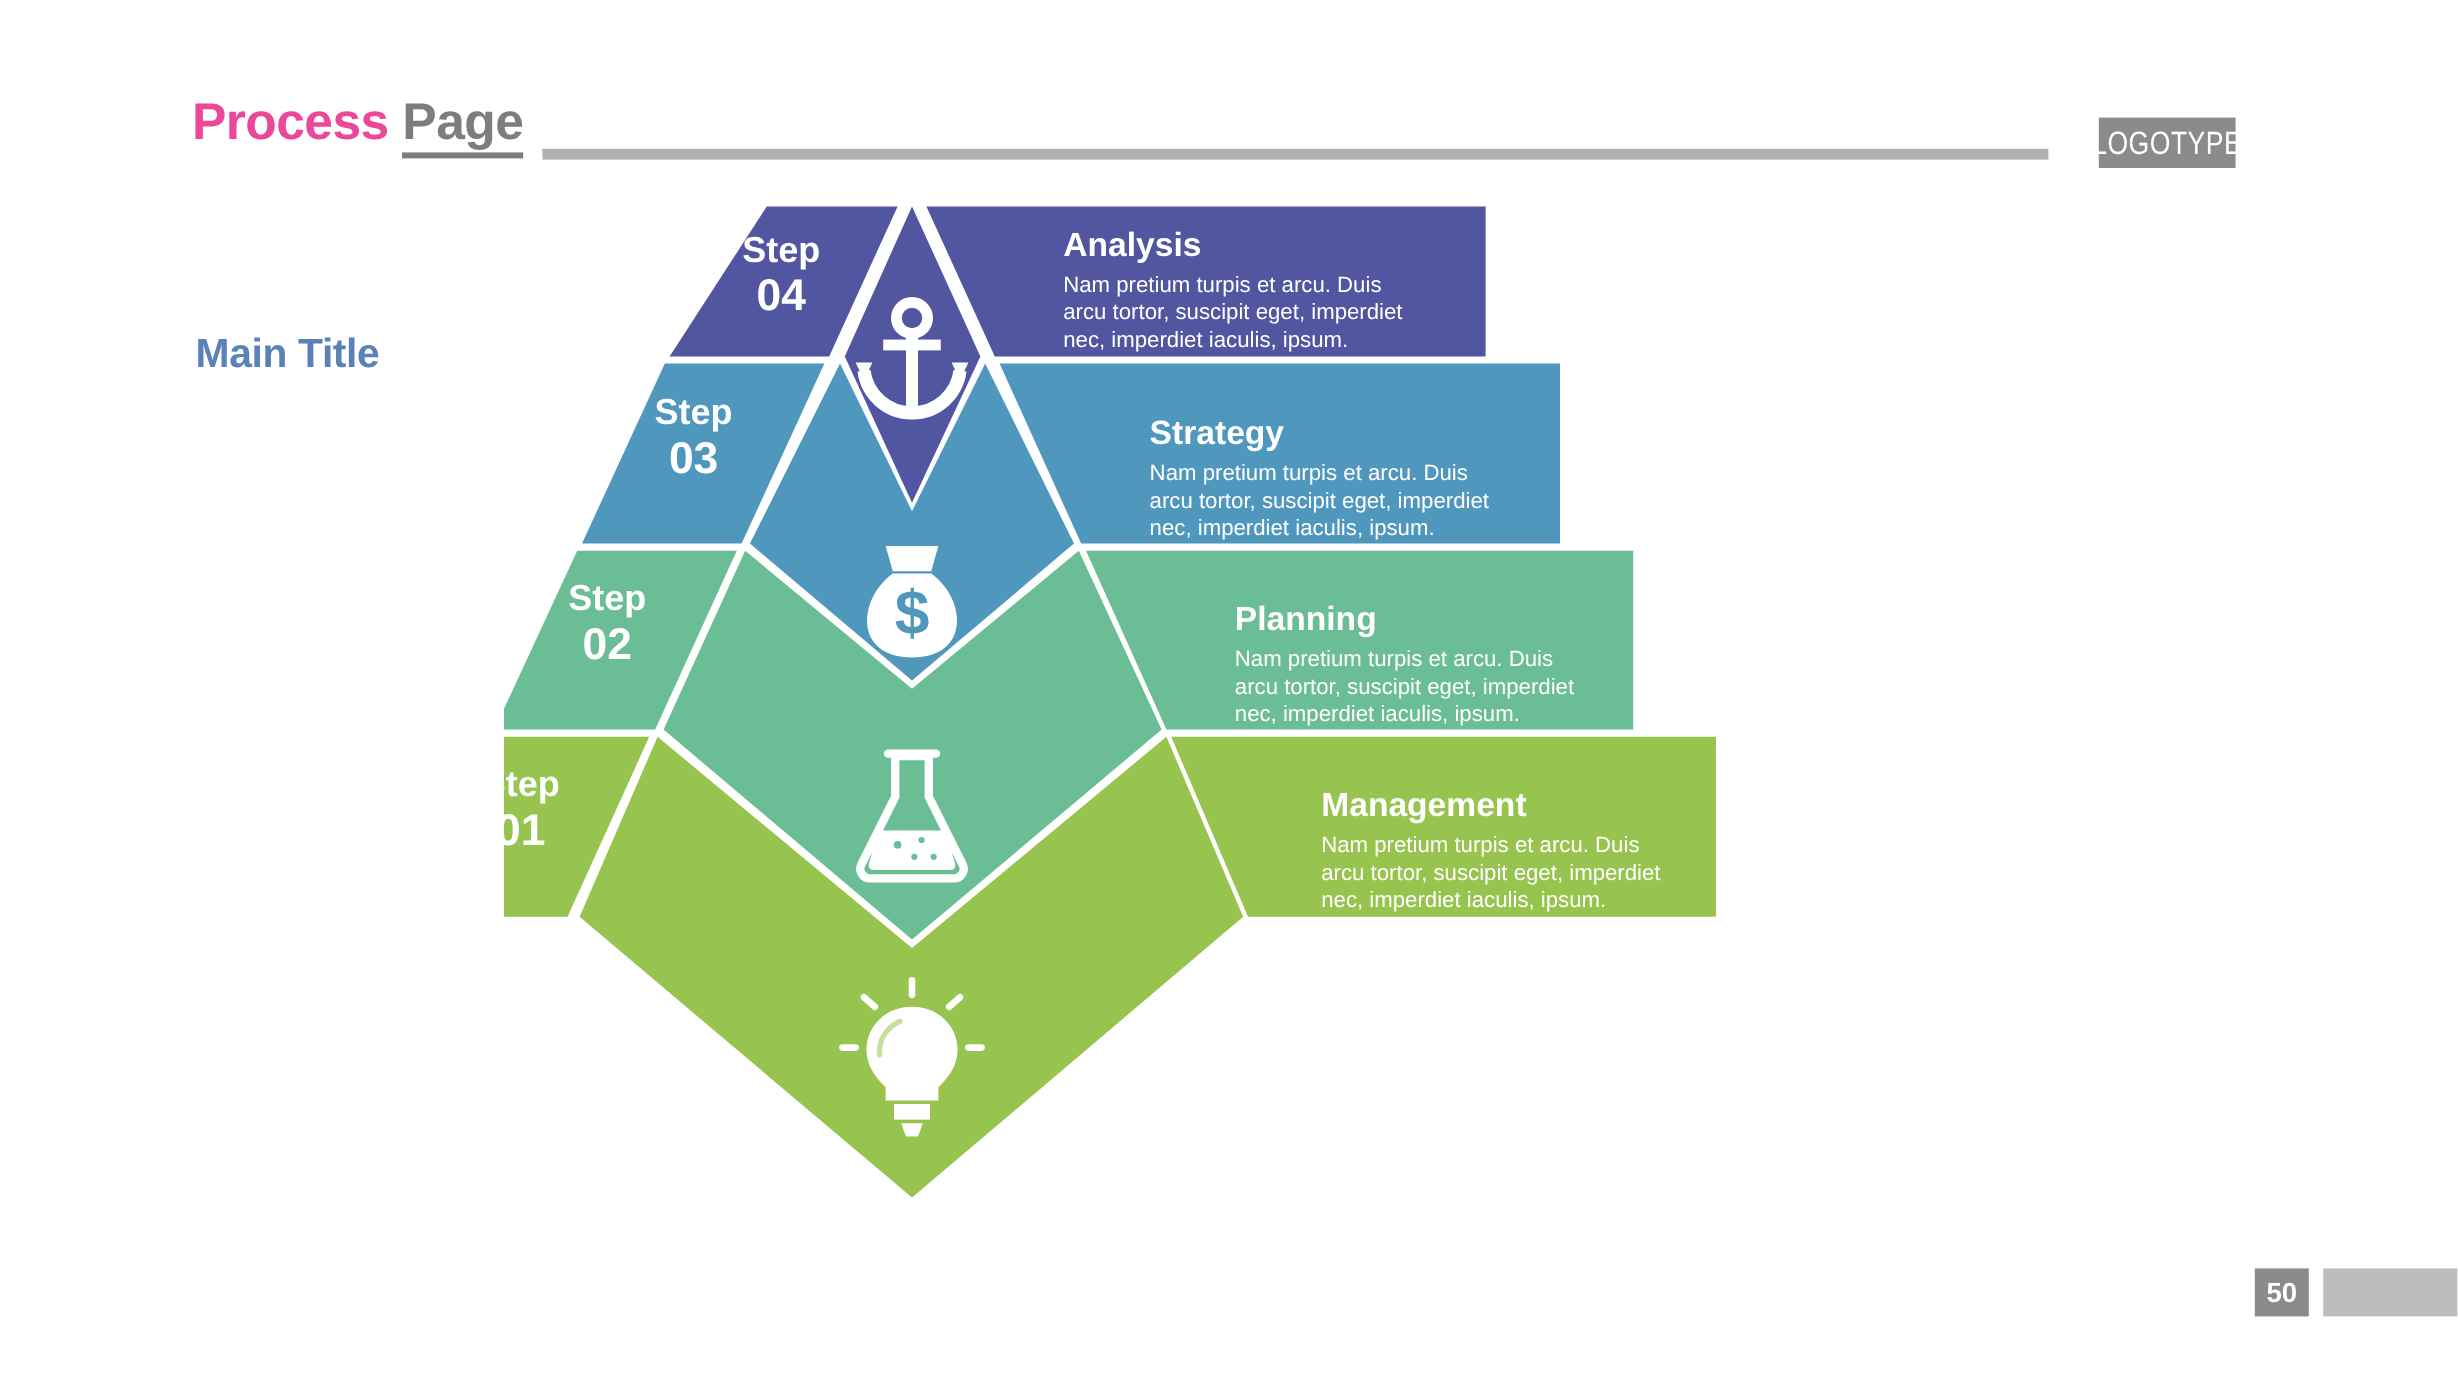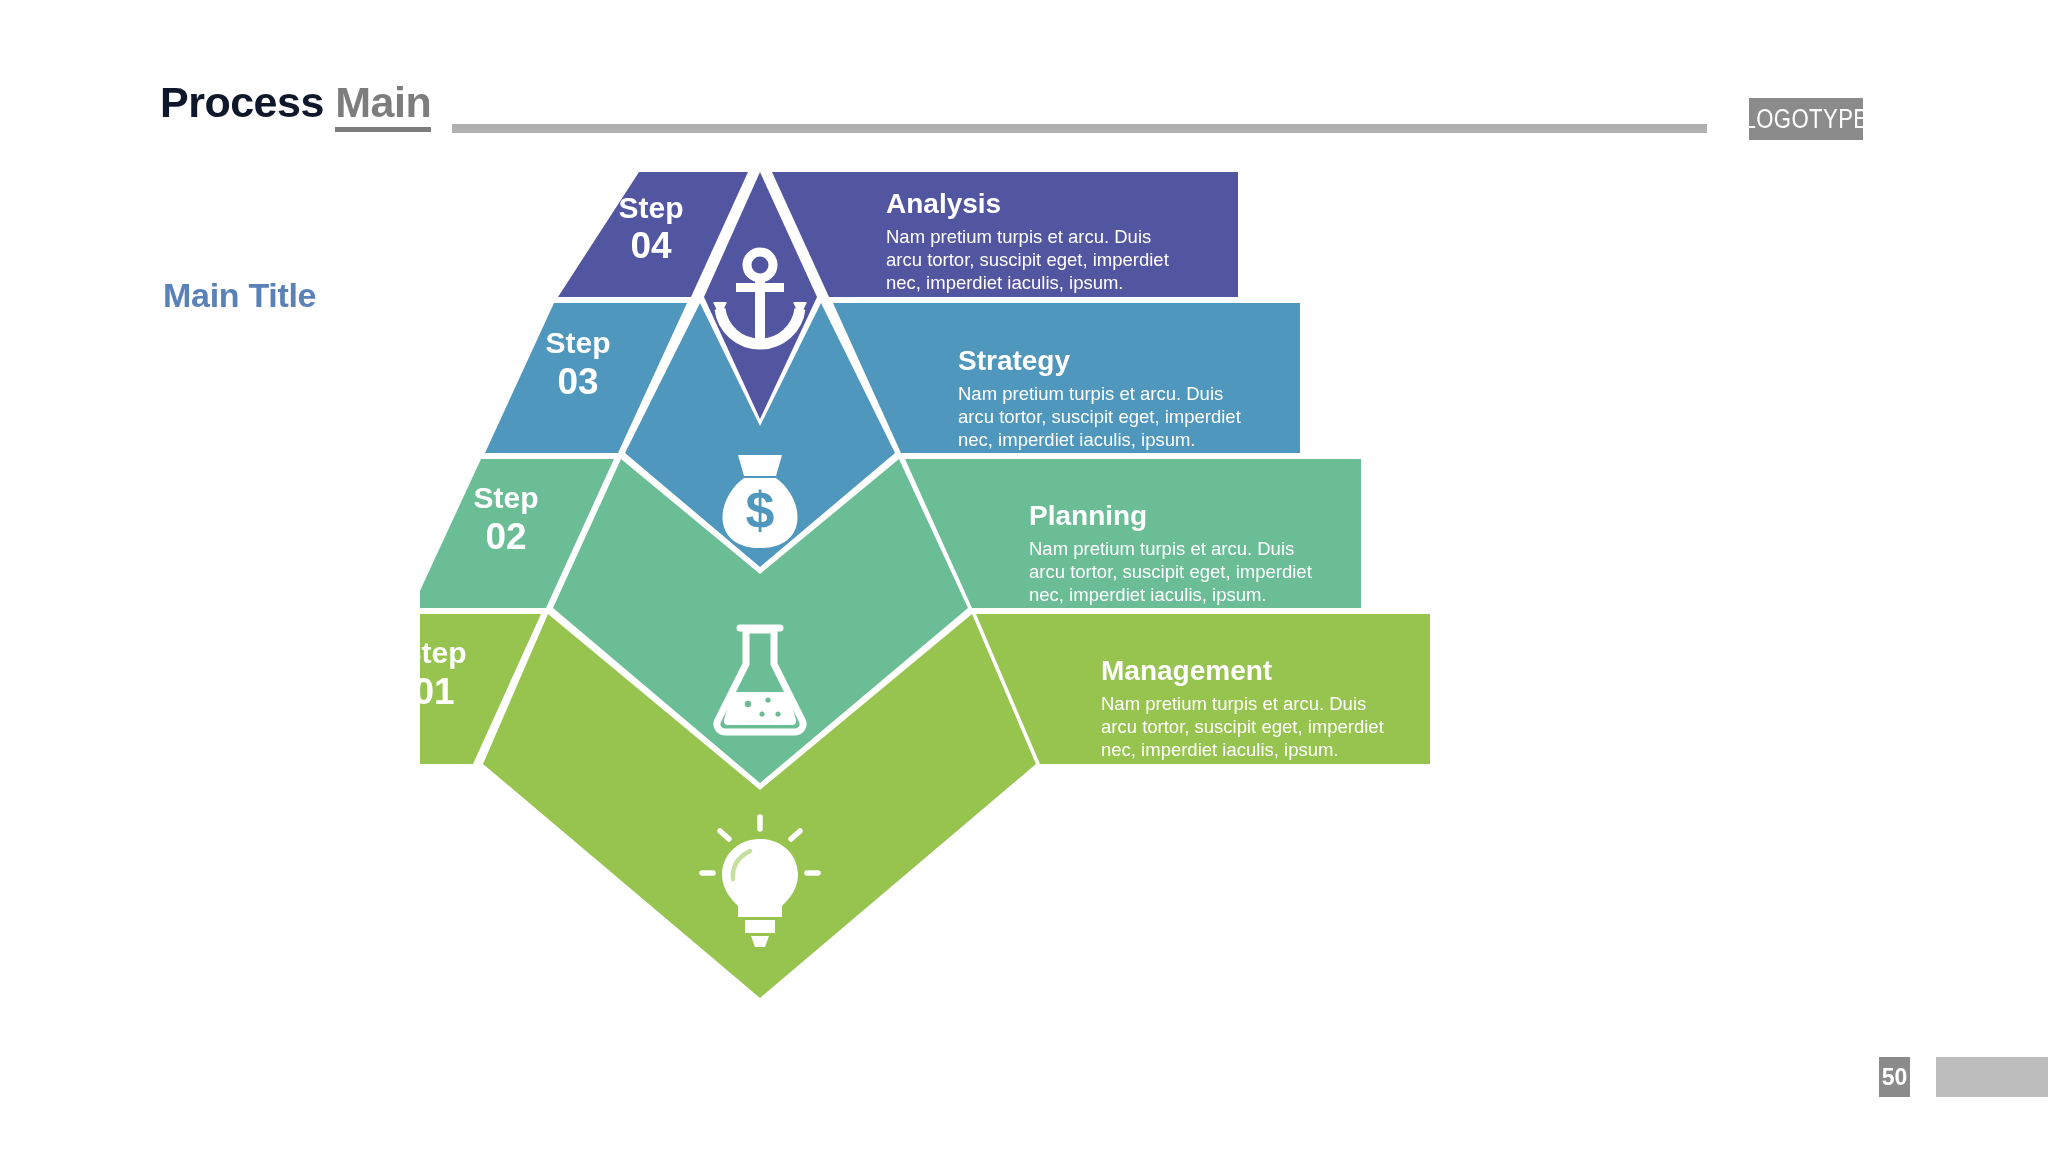--- a/index.html
+++ b/index.html
@@ -23,21 +23,21 @@
   }
   #page-title {
     position: absolute;
     left: 160px;
     top: 78px;
     font-size: 43px;
     font-weight: bold;
     letter-spacing: -0.5px;
     white-space: nowrap;
   }
-  #page-title .t-light { color: #0f172a; }
+  #page-title .t-light { color: #ec4899; }
   #page-title .t-dark  {
     color: #7d7d7d;
     border-bottom: 5px solid #7d7d7d;
     padding-bottom: 1px;
   }
   #header-rule {
     position: absolute;
     left: 452px;
     top: 124px;
     width: 1255px;
@@ -107,21 +107,21 @@
   .step-text {
     fill: #ffffff;
     font-weight: bold;
   }
 
   
   #page-number {
     position: absolute;
     left: 1879px;
     top: 1057px;
-    width: 31px;
+    width: 45px;
     height: 40px;
     background: #8b8b8b;
     color: #ffffff;
     font-size: 23px;
     font-weight: bold;
     display: flex;
     align-items: center;
     justify-content: center;
   }
   #footer-bar {
@@ -131,21 +131,21 @@
     width: 112px;
     height: 40px;
     background: #bdbdbd;
   }
 </style>
 </head>
 <body>
 
 <div id="header">
   <div id="page-title">
-    <span class="t-light">Process </span><span class="t-dark">Main</span>
+    <span class="t-light">Process </span><span class="t-dark">Page</span>
   </div>
   <div id="header-rule"></div>
   <div id="logotype">LOGOTYPE</div>
 </div>
 
 <div id="left-panel">
   <div id="main-title">Main Title</div>
 </div>
 
 <div id="diagram">

